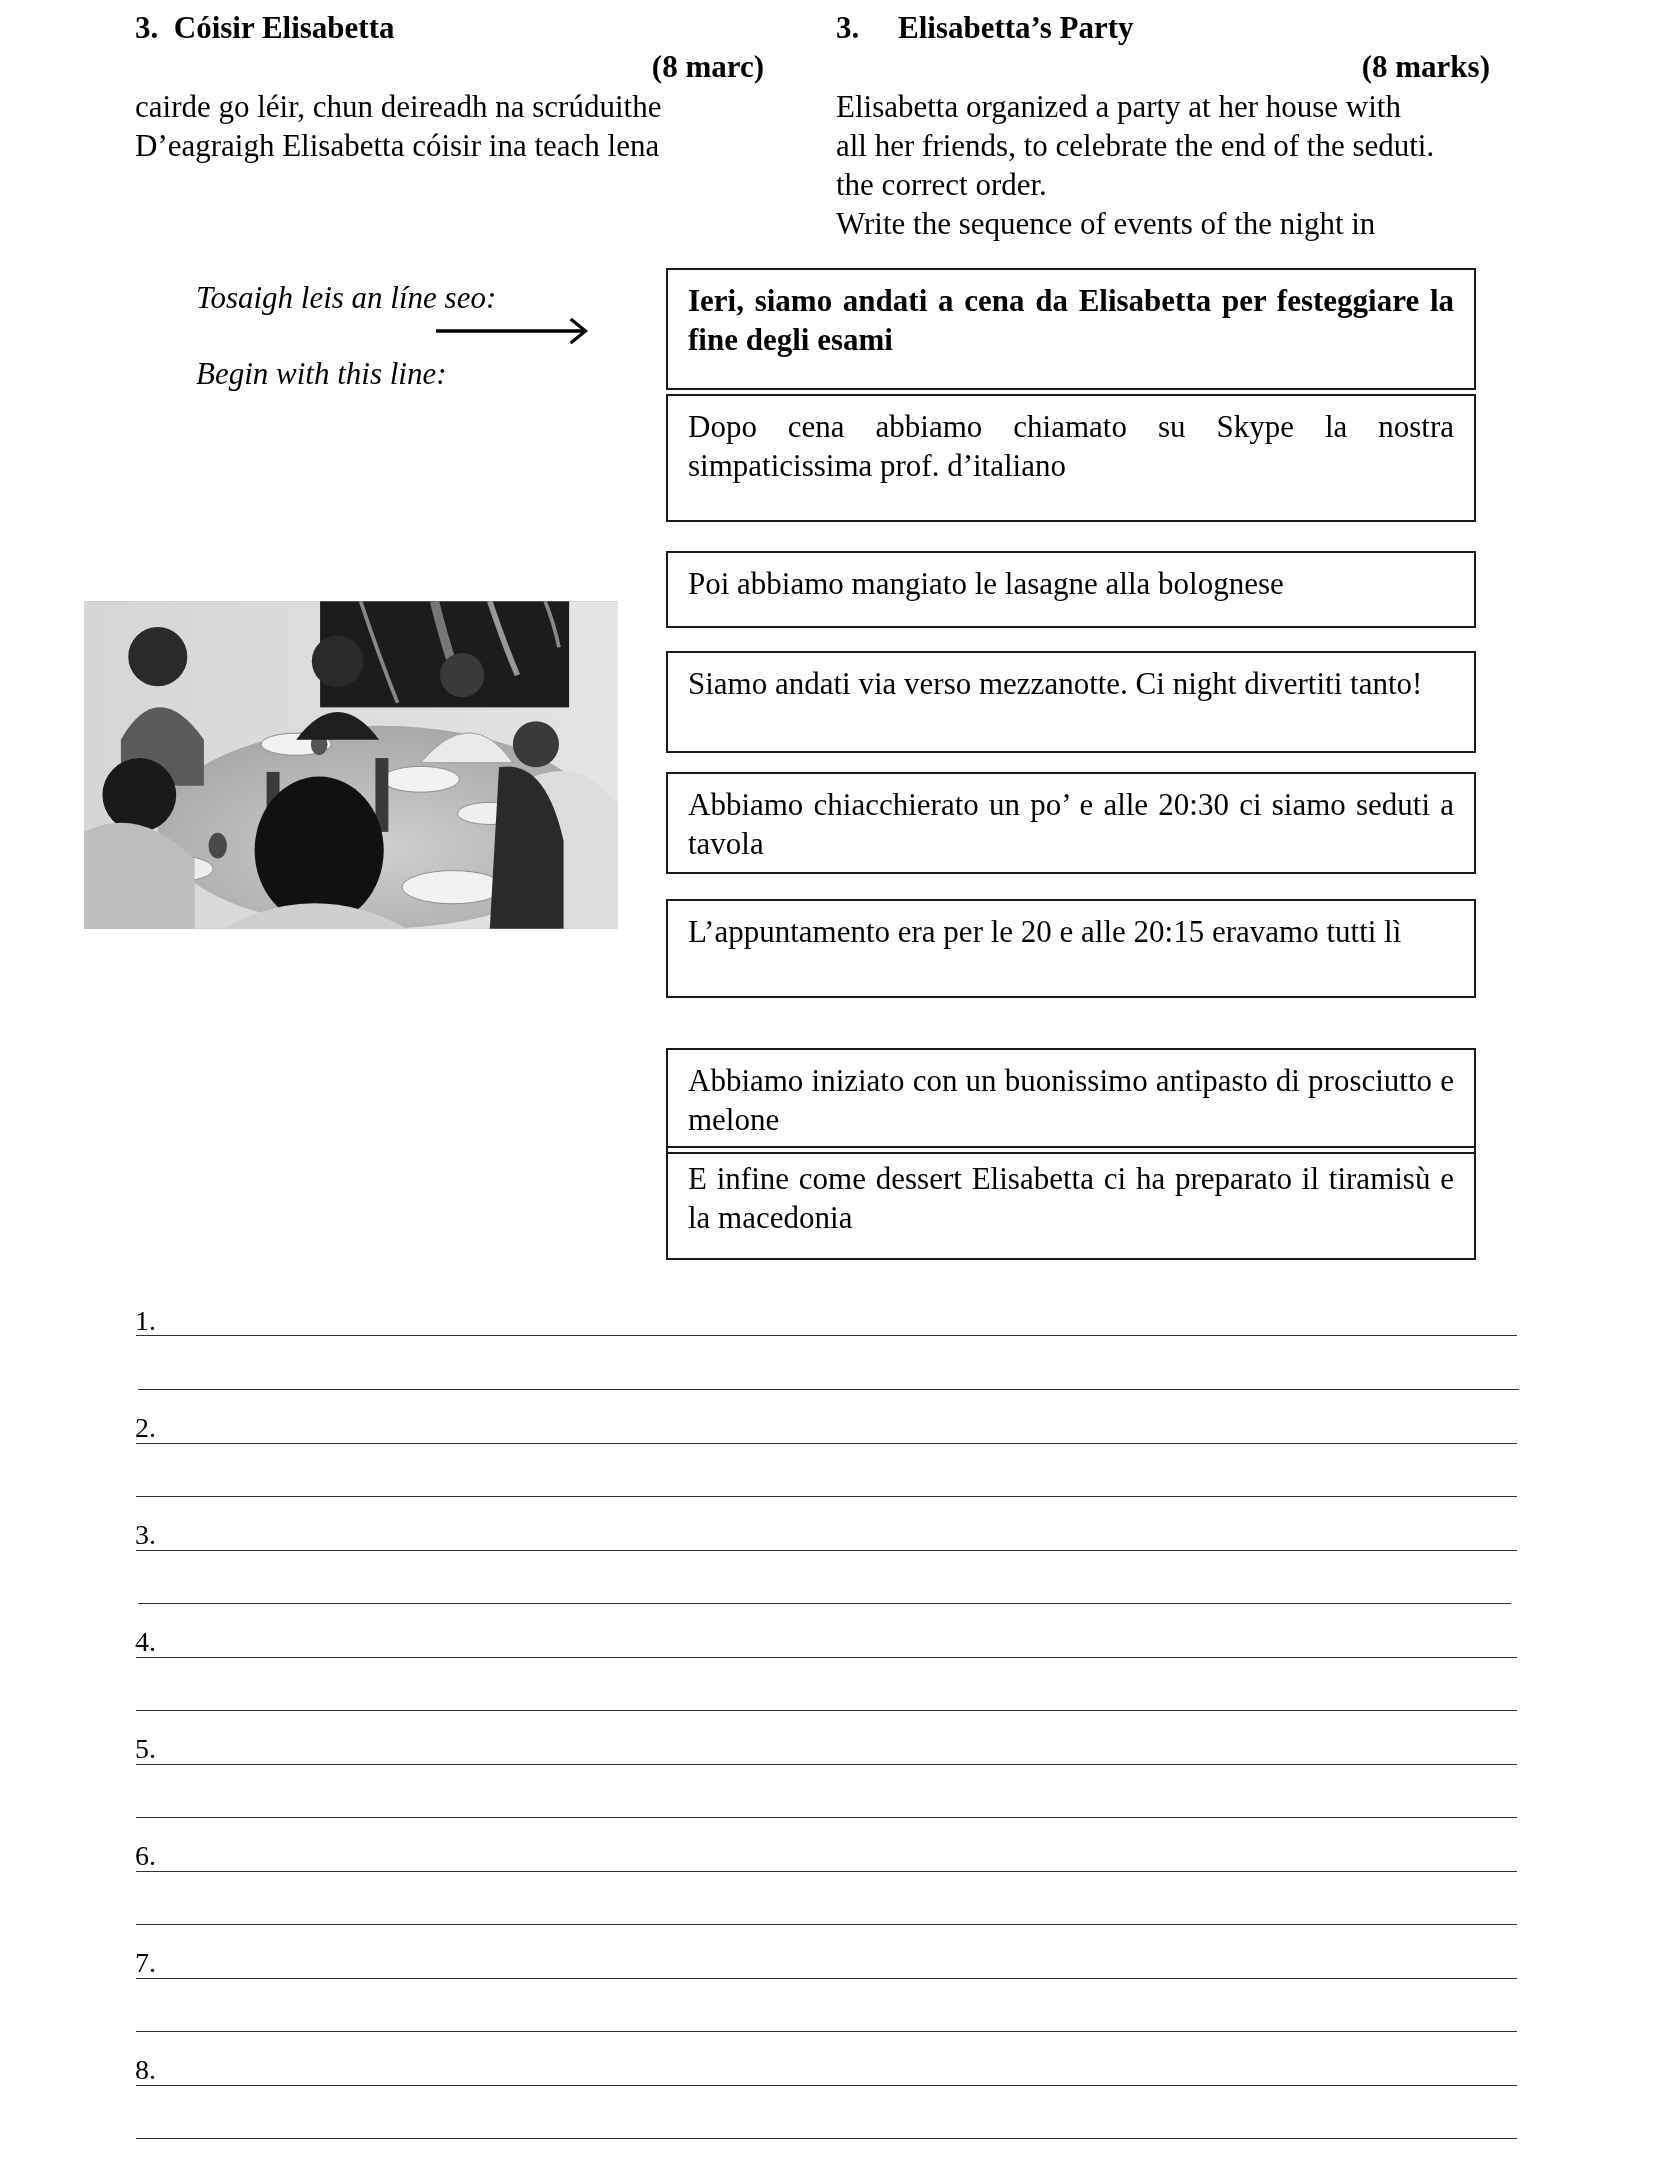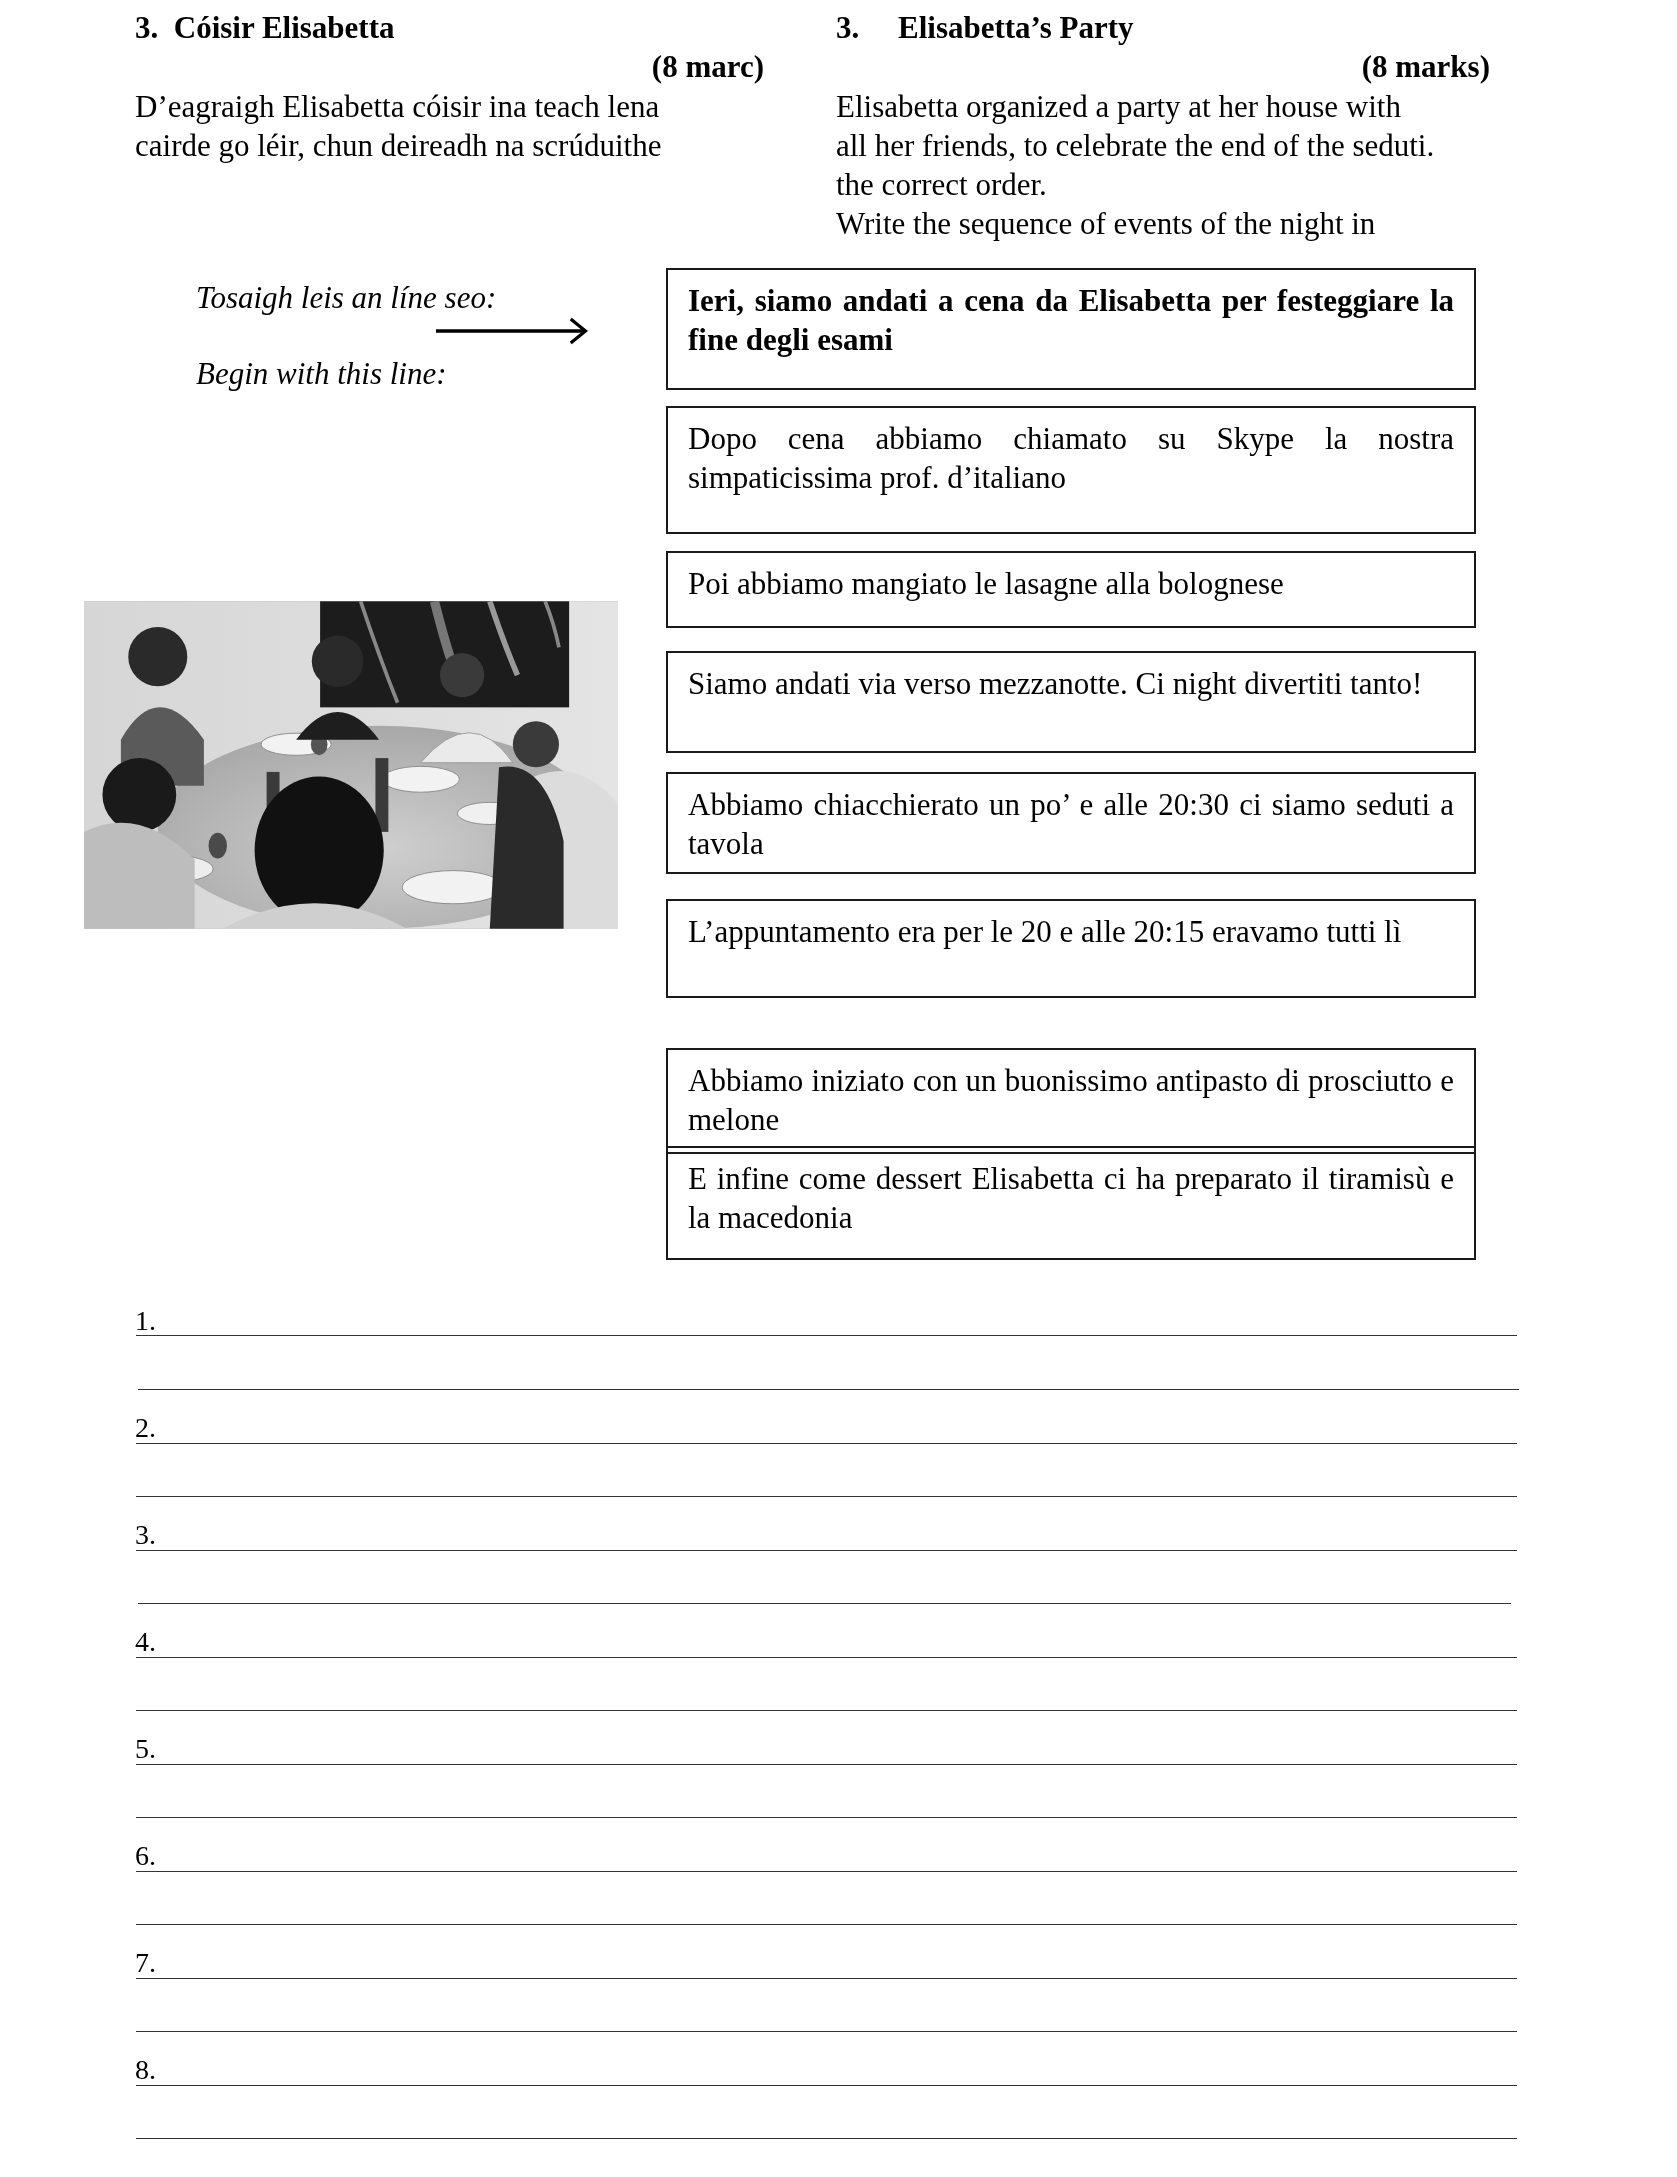--- a/index.html
+++ b/index.html
@@ -77,22 +77,22 @@
       height: 0;
       border-top: 1.8px solid #333;
     }
   </style>
 </head>
 <body>
 
 <div class="abs heading" style="left:135px; top:9.2px;">3.  Cóisir Elisabetta</div>
 <div class="abs marks" style="left:517px; top:48px; width:247px;">(8 marc)</div>
 <div class="abs para" style="left:135px; top:87px; width:646px;">
+  <div>cairde go léir, chun deireadh na scrúduithe</div>
   <div>D’eagraigh Elisabetta cóisir ina teach lena</div>
-  <div>cairde go léir, chun deireadh na scrúduithe</div>
 </div>
 
 <div class="abs heading" style="left:836px; top:9.2px;">3.     Elisabetta’s Party</div>
 <div class="abs marks" style="left:1200px; top:48px; width:290px;">(8 marks)</div>
 <div class="abs para" style="left:836px; top:87px; width:683px;">
   <div>Elisabetta organized a party at her house with</div>
   <div>all her friends, to celebrate the end of the seduti.</div>
   <div>the correct order.</div>
   <div>Write the sequence of events of the night in</div>
 </div>
@@ -148,21 +148,21 @@
     <path d="M470 200 Q530 160 579 220 L579 355 L470 355 Z" fill="#dcdcdc"></path>
     <path d="M450 180 Q500 170 520 260 L520 355 L440 355 Z" fill="#2a2a2a"></path>
     <circle cx="60" cy="210" r="40" fill="#1a1a1a"></circle>
     <path d="M0 250 Q60 220 120 280 L120 355 L0 355 Z" fill="#bdbdbd"></path>
     <ellipse cx="255" cy="270" rx="70" ry="80" fill="#111"></ellipse>
     <path d="M150 355 Q250 300 350 355 Z" fill="#cfcfcf"></path>
   </svg>
 </div>
 
 <div class="box bold" style="top:268px; height:122px;">Ieri, siamo andati a cena da Elisabetta per festeggiare la fine degli esami</div>
-<div class="box" style="top:406px; height:128px;">Dopo cena abbiamo chiamato su Skype la nostra simpaticissima prof. d’italiano</div>
+<div class="box" style="top:394px; height:128px;">Dopo cena abbiamo chiamato su Skype la nostra simpaticissima prof. d’italiano</div>
 <div class="box" style="top:551px; height:77px;">Poi abbiamo mangiato le lasagne alla bolognese</div>
 <div class="box" style="top:651px; height:102px;">Siamo andati via verso mezzanotte. Ci night divertiti tanto!</div>
 <div class="box" style="top:772px; height:102px;">Abbiamo chiacchierato un po’ e alle 20:30 ci siamo seduti a tavola</div>
 <div class="box" style="top:899px; height:99px;">L’appuntamento era per le 20 e alle 20:15 eravamo tutti lì</div>
 <div class="box" style="top:1016px; height:106px;margin-top:32px;">Abbiamo iniziato con un buonissimo antipasto di prosciutto e melone</div>
 <div class="box" style="top:1146px; height:114px;">E infine come dessert Elisabetta ci ha preparato il tiramisù e la macedonia</div>
 
 <div>
   <div class="ans-num" style="top:1305px;">1.</div>
   <div class="ans-line" style="left:136px; width:1381px; top:1335px;"></div>

